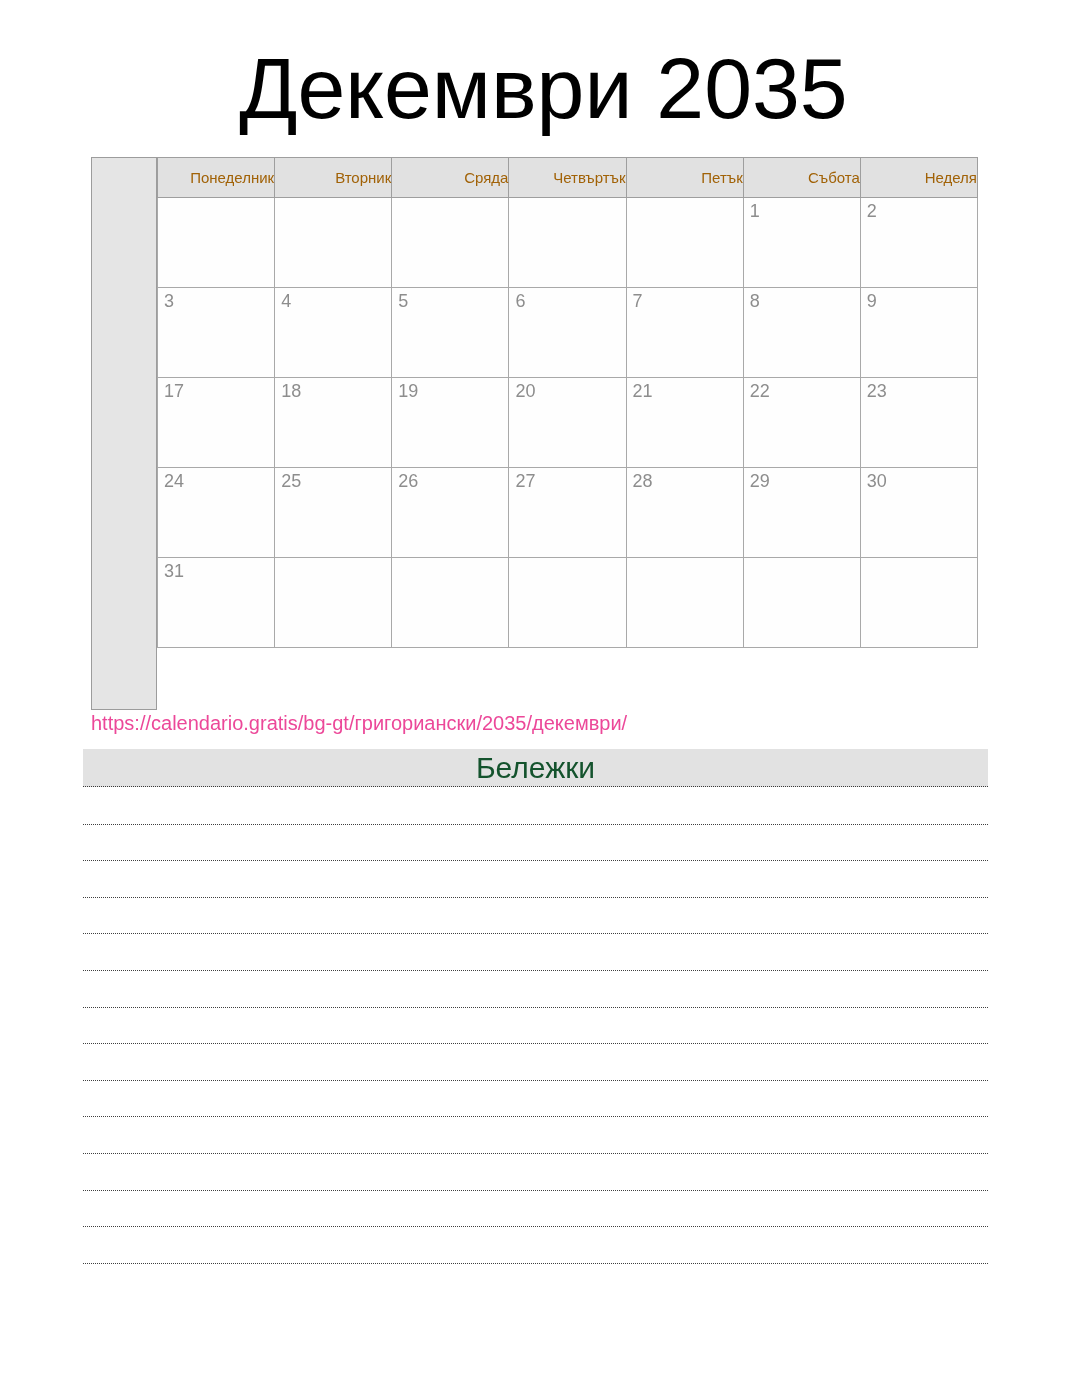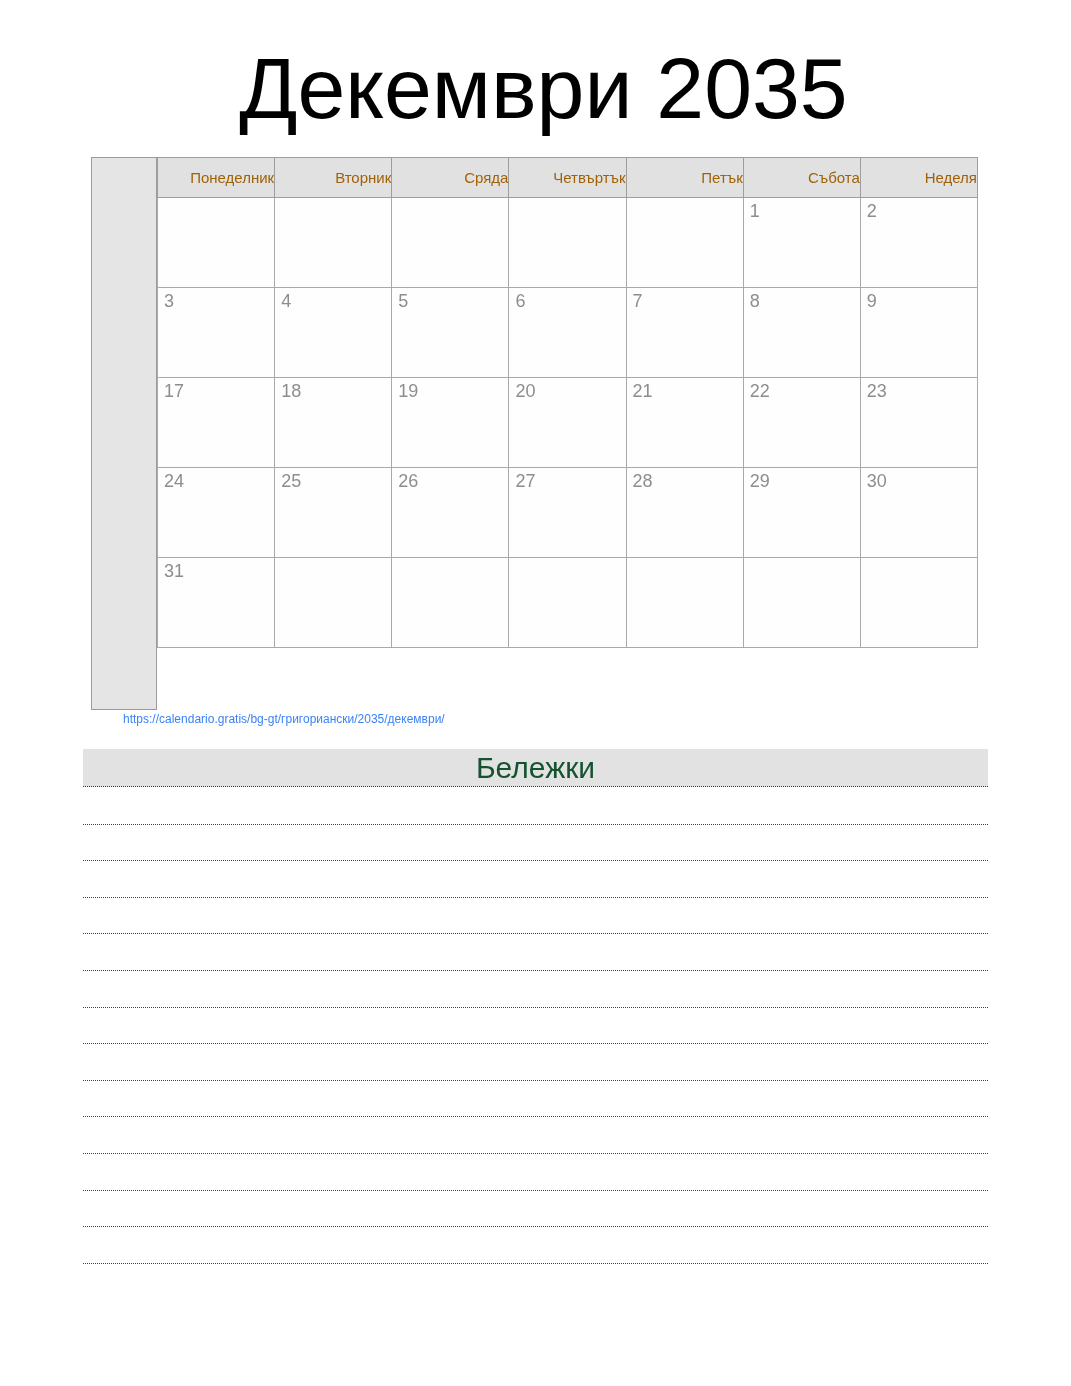--- a/index.html
+++ b/index.html
@@ -78,25 +78,24 @@
     font-size: 18px;
     color: #8d8d8d;
     padding: 3px 2px 2px 6px;
   }
 
   
   .page-url {
     position: absolute;
     left: 91px;
     top: 712px;
-    font-size: 12px;
-    color: #3b82f6;
+    font-size: 20px;
+    color: #ec4899;
     text-decoration: none;
     white-space: nowrap;
-    margin-left: 32px;
   }
 
   
   .notes-header {
     position: absolute;
     left: 83px;
     top: 749px;
     width: 905px;
     height: 38px;
     background: #e2e2e2;

